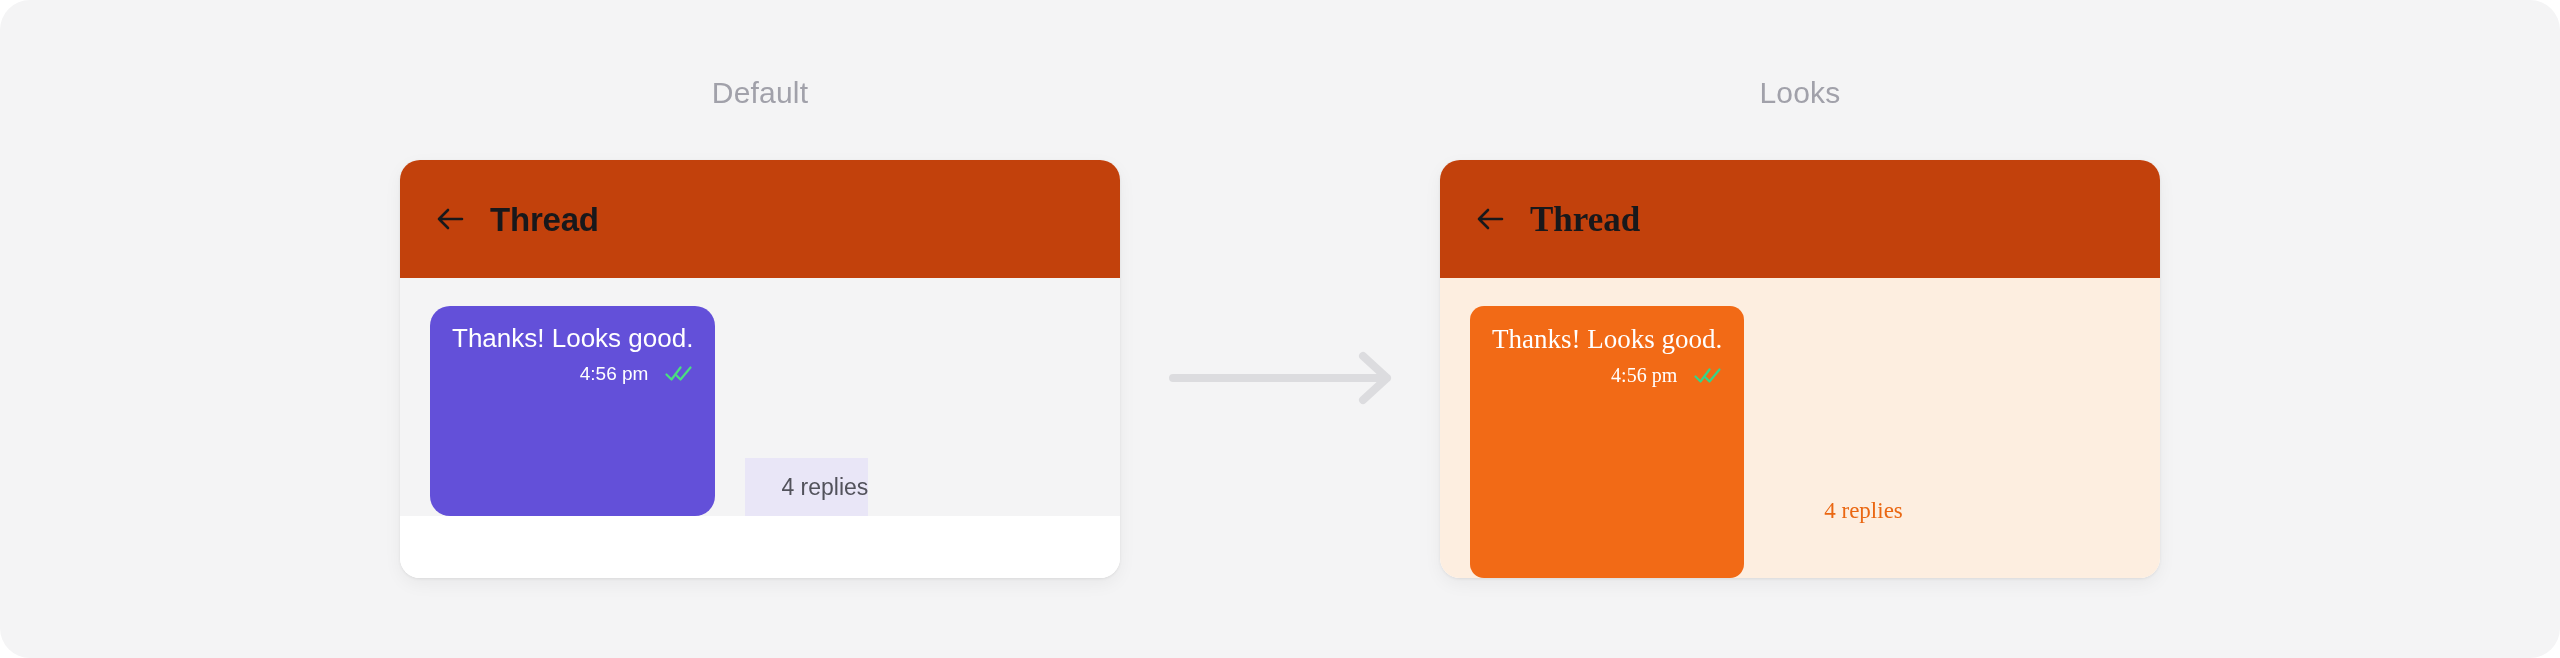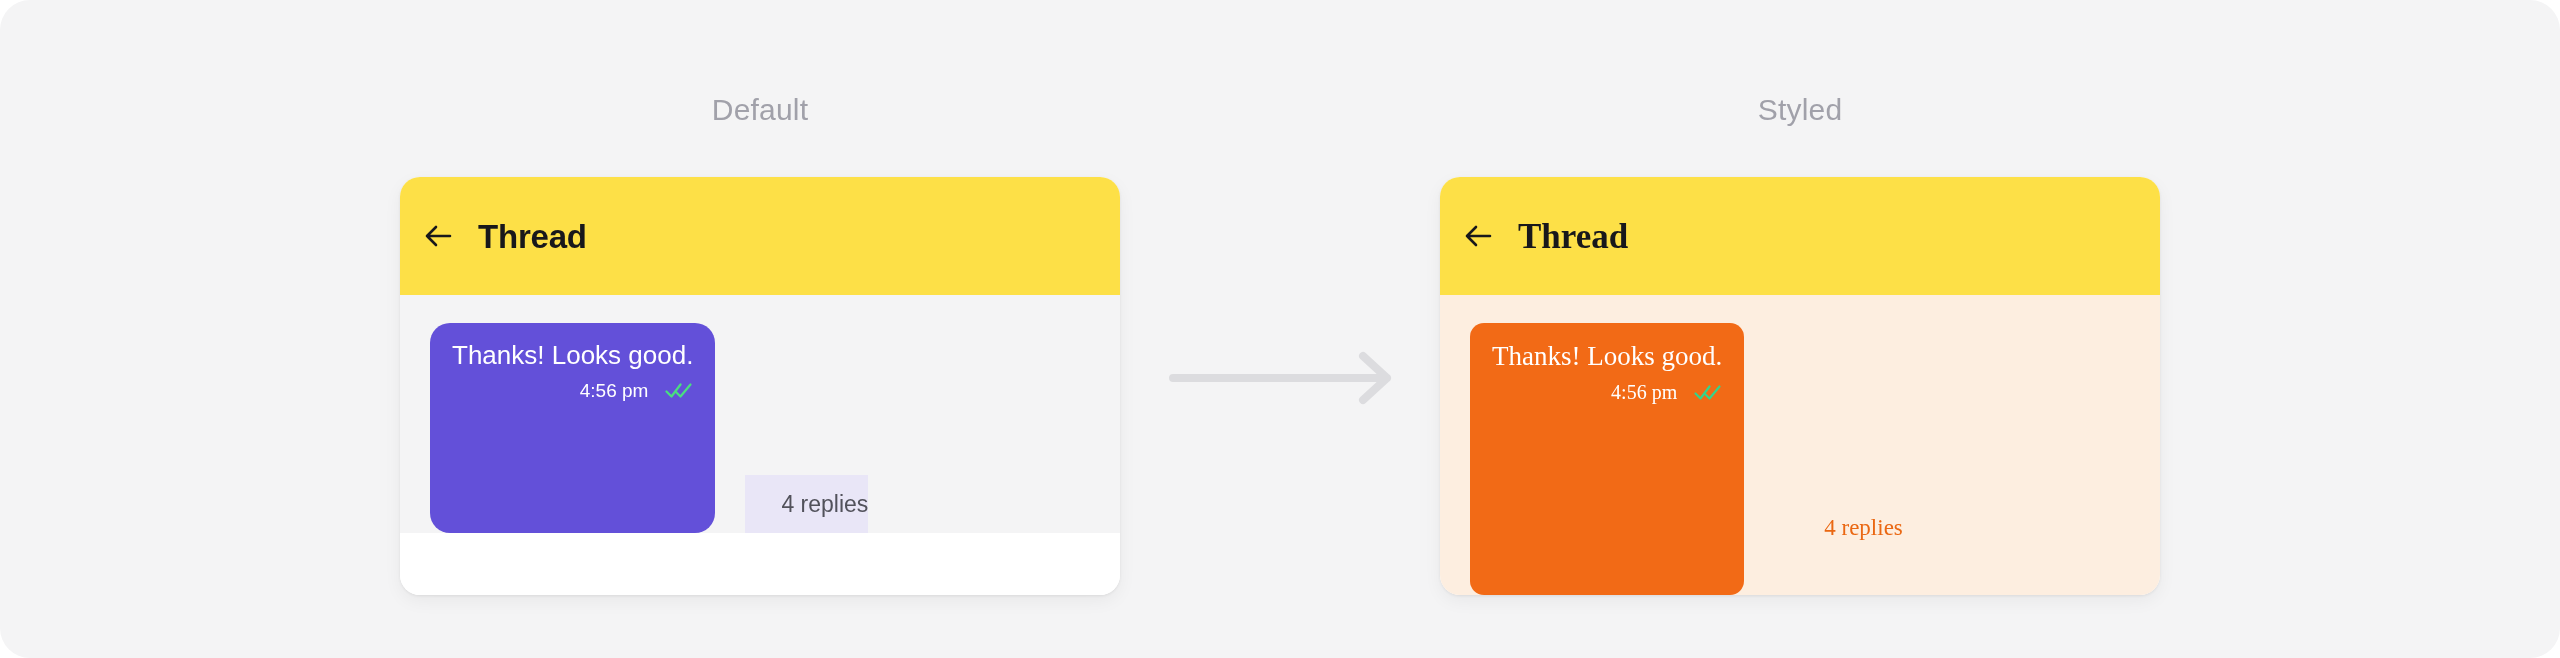--- a/index.html
+++ b/index.html
@@ -14,21 +14,21 @@
     background: #f4f4f5;
     border-radius: 30px;
     overflow: hidden;
     font-family: "Liberation Sans", sans-serif;
     box-sizing: border-box;
   }
 
   
   .panel {
     position: absolute;
-    top: 17px;
+    top: 0;
     height: 474px;
   }
   .panel-left  { left: 400px;  width: 720px; }
   .panel-right { left: 1440px; width: 720px; }
 
   .panel-label {
     position: absolute;
     top: 78px;
     left: 0;
     width: 100%;
@@ -51,24 +51,24 @@
     background: #ffffff;
     box-shadow: 0 1px 3px rgba(0,0,0,0.07), 0 6px 18px rgba(0,0,0,0.05);
     overflow: hidden;
     display: flex;
     flex-direction: column;
   }
 
   
   .card-header {
     flex: 0 0 118px;
-    background: #fde047;
-    display: flex;
-    align-items: center;
-    padding-left: 20px;
+    background: #c2410c;
+    display: flex;
+    align-items: center;
+    padding-left: 32px;
     box-sizing: border-box;
   }
   .back-arrow {
     width: 36px;
     height: 36px;
     flex: 0 0 auto;
     margin-right: 22px;
     display: block;
   }
   .card-title {
@@ -237,21 +237,21 @@
 
     </div>
   </div>
 
   <svg class="flow-arrow" viewBox="0 0 240 60">
     <path d="M8 30 H222 M198 8 L222 30 L198 52" fill="none" stroke="#dcdcdf" stroke-width="8" stroke-linecap="round" stroke-linejoin="round"></path>
   </svg>
 
   <div class="panel panel-right">
 
-    <div class="panel-label">Styled</div>
+    <div class="panel-label">Looks</div>
 
     <div class="card serif">
 
       <div class="card-header">
         <svg class="back-arrow" viewBox="0 0 36 36">
           <path d="M30 18 H7 M16 9 L7 18 L16 27" fill="none" stroke="#18181b" stroke-width="2.6" stroke-linecap="round" stroke-linejoin="round"></path>
         </svg>
         <span class="card-title">Thread</span>
       </div>
 

